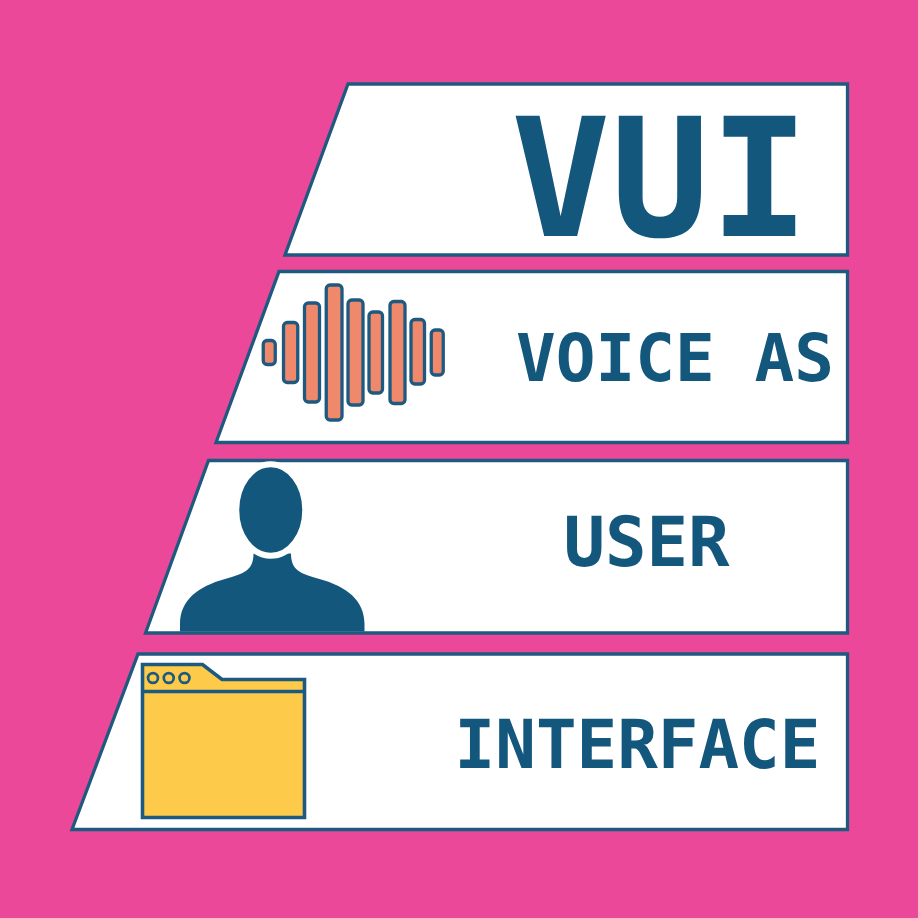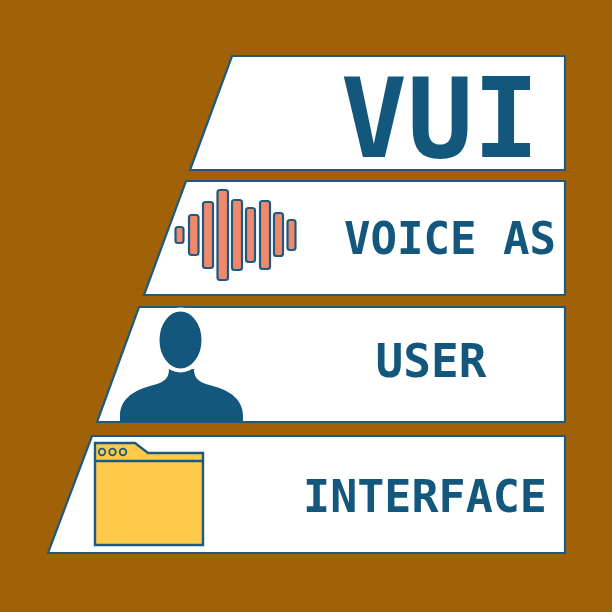--- a/index.html
+++ b/index.html
@@ -1,20 +1,20 @@
 <!DOCTYPE html>
 <html><head>
 <meta charset="utf-8">
 <style>
   html, body { margin: 0; padding: 0; background: #ffffff; }
   .canvas {
     position: relative;
     width: 612px;
     height: 612px;
-    background: #a16207;
+    background: #ec4899;
     overflow: hidden;
     font-family: "DejaVu Sans Mono", monospace;
   }
   svg { display: block; }
   .band { fill: #ffffff; stroke: #1e5a80; stroke-width: 2.2; }
   .label { fill: #14577d; font-weight: bold; font-family: "DejaVu Sans Mono", monospace; }
   .wave-bar { fill: #f0886c; stroke: #1e5a80; stroke-width: 2.2; }
   .person-fill { fill: #14577d; }
   .win-body { fill: #fdcb49; stroke: #1e5a80; stroke-width: 2.4; }
   .win-line { stroke: #1e5a80; stroke-width: 2.4; }

